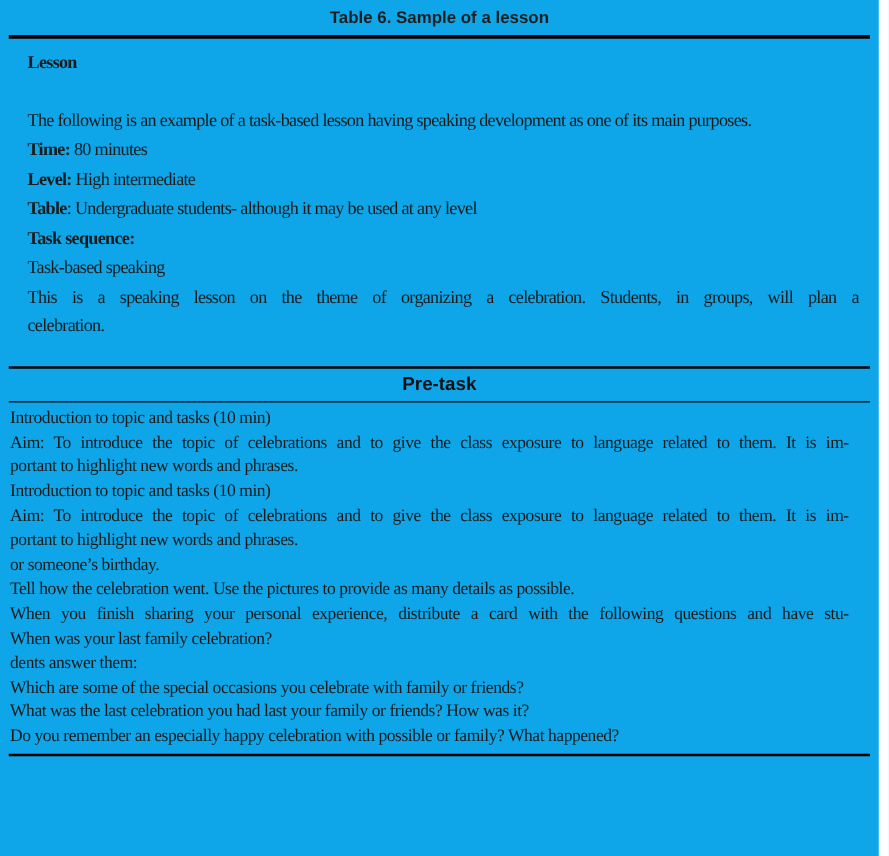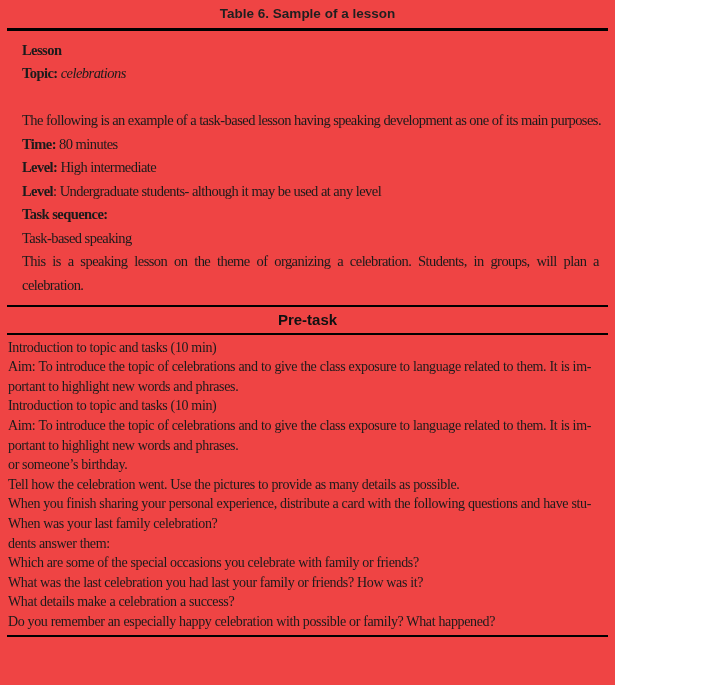--- a/index.html
+++ b/index.html
@@ -1,23 +1,23 @@
 <!DOCTYPE html>
 <html><head>
 <meta charset="utf-8">
 <style>
   html, body {
     margin: 0;
     padding: 0;
     background: #ffffff;
   }
   .page {
-    width: 615px;
+    width: 703px;
     height: 685px;
-    background: #ef4444;
+    background: #0ea5e9;
     color: #1b1b1b;
     font-family: "Liberation Serif", serif;
     overflow: hidden;
     box-sizing: border-box;
   }
   .caption {
     font-family: "Liberation Sans", sans-serif;
     font-weight: 700;
     font-size: 13.5px;
     line-height: 16px;
@@ -27,21 +27,21 @@
   }
   .rule {
     background: #000000;
     margin: 0 7px;
     height: 2px;
   }
   .rule.thick { height: 2.5px; margin-top: 6px; }
   .rule.mid   { height: 2px; }
   .rule.thin  { height: 1.7px; }
   .intro {
-    padding: 8px 16px 8px 22px;
+    padding: 8px 16px 19px 22px;
     font-size: 14.5px;
     letter-spacing: -0.55px;
     line-height: 23.5px;
   }
   .intro .line { min-height: 23.5px; white-space: nowrap; }
   .intro .line.jl { white-space: normal; }
   .section-header {
     font-family: "Liberation Sans", sans-serif;
     font-weight: 700;
     font-size: 15px;
@@ -67,26 +67,25 @@
   .i { font-style: italic; }
 </style>
 </head>
 <body>
 
 <div class="page">
   <div class="caption">Table 6. Sample of a lesson</div>
   <div class="rule thick"></div>
   <div class="intro" id="intro">
       <div class="line"><span class="b">Lesson</span></div>
-      <div class="line"><span class="b">Topic: </span><span class="i">celebrations</span></div>
       <div class="line">&nbsp;</div>
       <div class="line"><span>The following is an example of a task-based lesson having speaking development as one of its main purposes.</span></div>
       <div class="line"><span class="b">Time:</span><span> 80 minutes</span></div>
       <div class="line"><span class="b">Level:</span><span> High intermediate</span></div>
-      <div class="line"><span class="b">Level</span><span>: Undergraduate students- although it may be used at any level</span></div>
+      <div class="line"><span class="b">Table</span><span>: Undergraduate students- although it may be used at any level</span></div>
       <div class="line"><span class="b">Task sequence:</span></div>
       <div class="line"><span>Task-based speaking</span></div>
       <div class="line jl"><span>This is a speaking lesson on the theme of organizing a celebration. Students, in groups, will plan a</span></div>
       <div class="line"><span>celebration.</span></div>
     </div>
   <div class="rule mid"></div>
   <div class="section-header">Pre-task</div>
   <div class="rule thin"></div>
   <div class="pretask" id="pretask">
       <div class="line">Introduction to topic and tasks (10 min)</div>
@@ -95,17 +94,16 @@
       <div class="line">Introduction to topic and tasks (10 min)</div>
       <div class="line jl">Aim: To introduce the topic of celebrations and to give the class exposure to language related to them. It is im-</div>
       <div class="line">portant to highlight new words and phrases.</div>
       <div class="line">or someone’s birthday.</div>
       <div class="line">Tell how the celebration went. Use the pictures to provide as many details as possible.</div>
       <div class="line jl">When you finish sharing your personal experience, distribute a card with the following questions and have stu-</div>
       <div class="line">When was your last family celebration?</div>
       <div class="line">dents answer them:</div>
       <div class="line">Which are some of the special occasions you celebrate with family or friends?</div>
       <div class="line">What was the last celebration you had last your family or friends? How was it?</div>
-      <div class="line">What details make a celebration a success?</div>
       <div class="line">Do you remember an especially happy celebration with possible or family? What happened?</div>
     </div>
   <div class="rule mid"></div>
 </div>
 
 </body></html>

